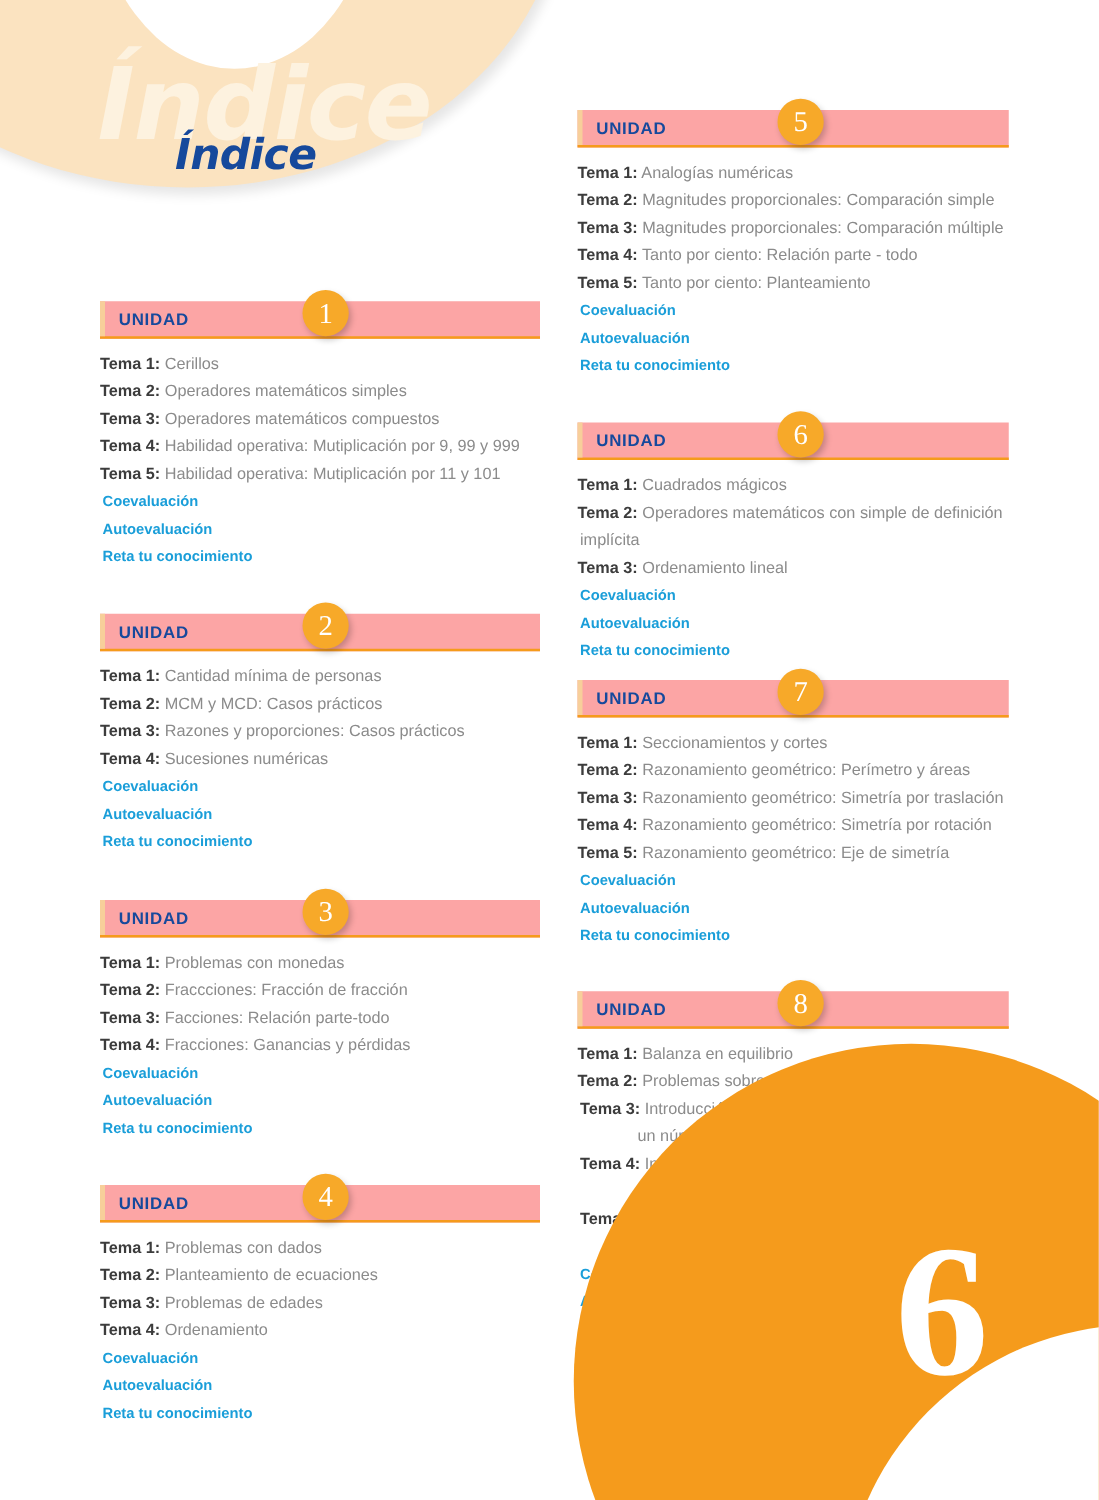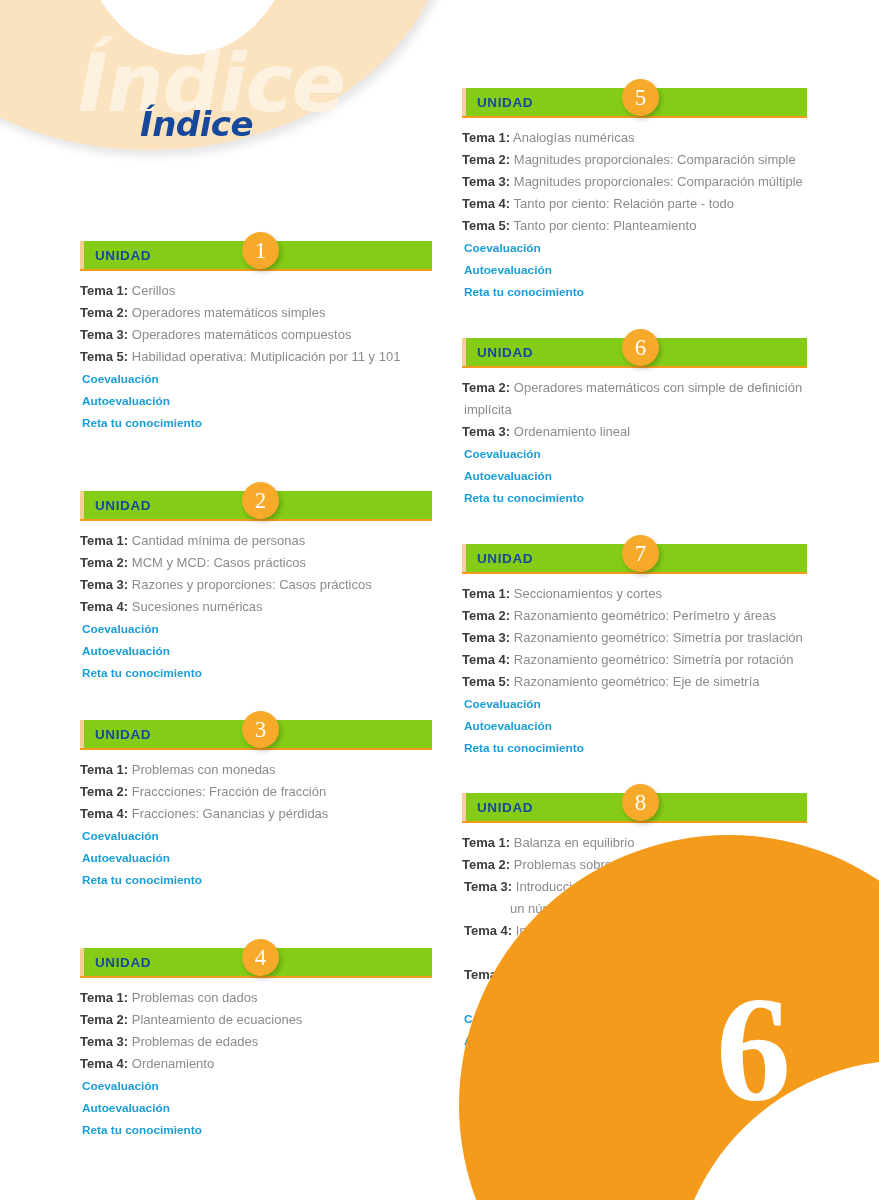--- a/index.html
+++ b/index.html
@@ -101,21 +101,21 @@
   }
   .col-left  { left: 80px;  width: 352px; }
   .col-right { left: 462px; width: 345px; }
 
   .unit { position: absolute; width: 100%; }
 
   
   .unit-bar {
     position: relative;
     height: 30px;
-    background: #84cc16;
+    background: #fca5a5;
     border-bottom: 2px solid #f59b1c;
     box-sizing: border-box;
   }
   .unit-bar-accent {
     position: absolute;
     left: 0; top: 0; bottom: 0;
     width: 4px;
     background: #f7cf9a;
   }
   .unit-label {
@@ -181,20 +181,21 @@
     <div class="unit" style="top: 241px;">
       <div class="unit-bar">
         <div class="unit-bar-accent"></div>
         <div class="unit-label">UNIDAD</div>
         <div class="unit-badge">1</div>
       </div>
       <div class="topics">
         <div class="topic"><span class="t-label">Tema 1:</span> <span>Cerillos</span></div>
         <div class="topic"><span class="t-label">Tema 2:</span> <span>Operadores matemáticos simples</span></div>
         <div class="topic"><span class="t-label">Tema 3:</span> <span>Operadores matemáticos compuestos</span></div>
+        <div class="topic"><span class="t-label">Tema 4:</span> <span>Habilidad operativa: Mutiplicación por 9, 99 y 999</span></div>
         <div class="topic"><span class="t-label">Tema 5:</span> <span>Habilidad operativa: Mutiplicación por 11 y 101</span></div>
         <div class="link">Coevaluación</div>
         <div class="link">Autoevaluación</div>
         <div class="link">Reta tu conocimiento</div>
       </div>
     </div>
     <div class="unit" style="top: 491px;">
       <div class="unit-bar">
         <div class="unit-bar-accent"></div>
         <div class="unit-label">UNIDAD</div>
@@ -212,20 +213,21 @@
     </div>
     <div class="unit" style="top: 720px;">
       <div class="unit-bar">
         <div class="unit-bar-accent"></div>
         <div class="unit-label">UNIDAD</div>
         <div class="unit-badge">3</div>
       </div>
       <div class="topics">
         <div class="topic"><span class="t-label">Tema 1:</span> <span>Problemas con monedas</span></div>
         <div class="topic"><span class="t-label">Tema 2:</span> <span>Fraccciones: Fracción de fracción</span></div>
+        <div class="topic"><span class="t-label">Tema 3:</span> <span>Facciones: Relación parte-todo</span></div>
         <div class="topic"><span class="t-label">Tema 4:</span> <span>Fracciones: Ganancias y pérdidas</span></div>
         <div class="link">Coevaluación</div>
         <div class="link">Autoevaluación</div>
         <div class="link">Reta tu conocimiento</div>
       </div>
     </div>
     <div class="unit" style="top: 948px;">
       <div class="unit-bar">
         <div class="unit-bar-accent"></div>
         <div class="unit-label">UNIDAD</div>
@@ -260,20 +262,21 @@
         <div class="link">Reta tu conocimiento</div>
       </div>
     </div>
     <div class="unit" style="top: 338px;">
       <div class="unit-bar">
         <div class="unit-bar-accent"></div>
         <div class="unit-label">UNIDAD</div>
         <div class="unit-badge">6</div>
       </div>
       <div class="topics">
+        <div class="topic"><span class="t-label">Tema 1:</span> <span>Cuadrados mágicos</span></div>
         <div class="topic"><span class="t-label">Tema 2:</span> <span>Operadores matemáticos con simple de definición implícita</span></div>
         <div class="topic"><span class="t-label">Tema 3:</span> <span>Ordenamiento lineal</span></div>
         <div class="link">Coevaluación</div>
         <div class="link">Autoevaluación</div>
         <div class="link">Reta tu conocimiento</div>
       </div>
     </div>
     <div class="unit" style="top: 544px;">
       <div class="unit-bar">
         <div class="unit-bar-accent"></div>

